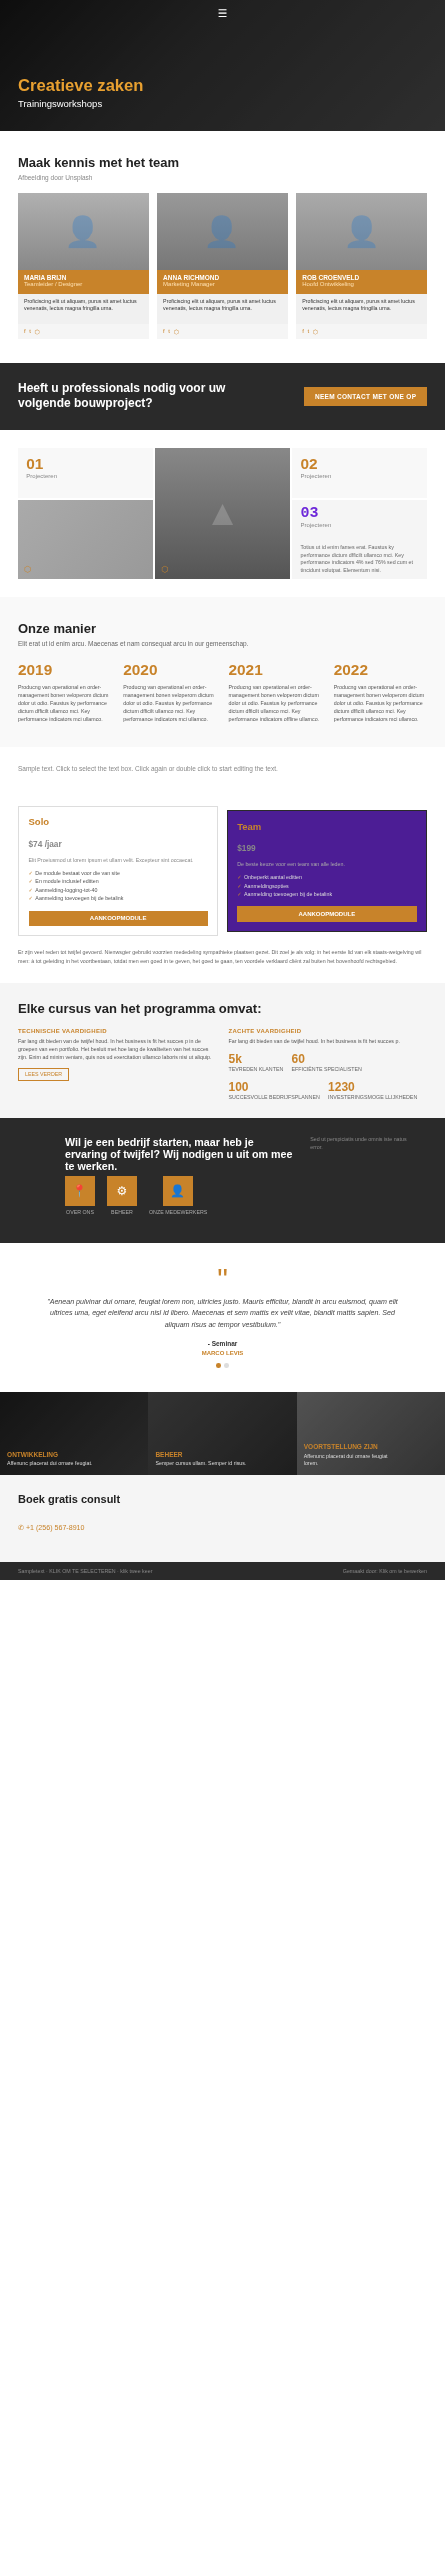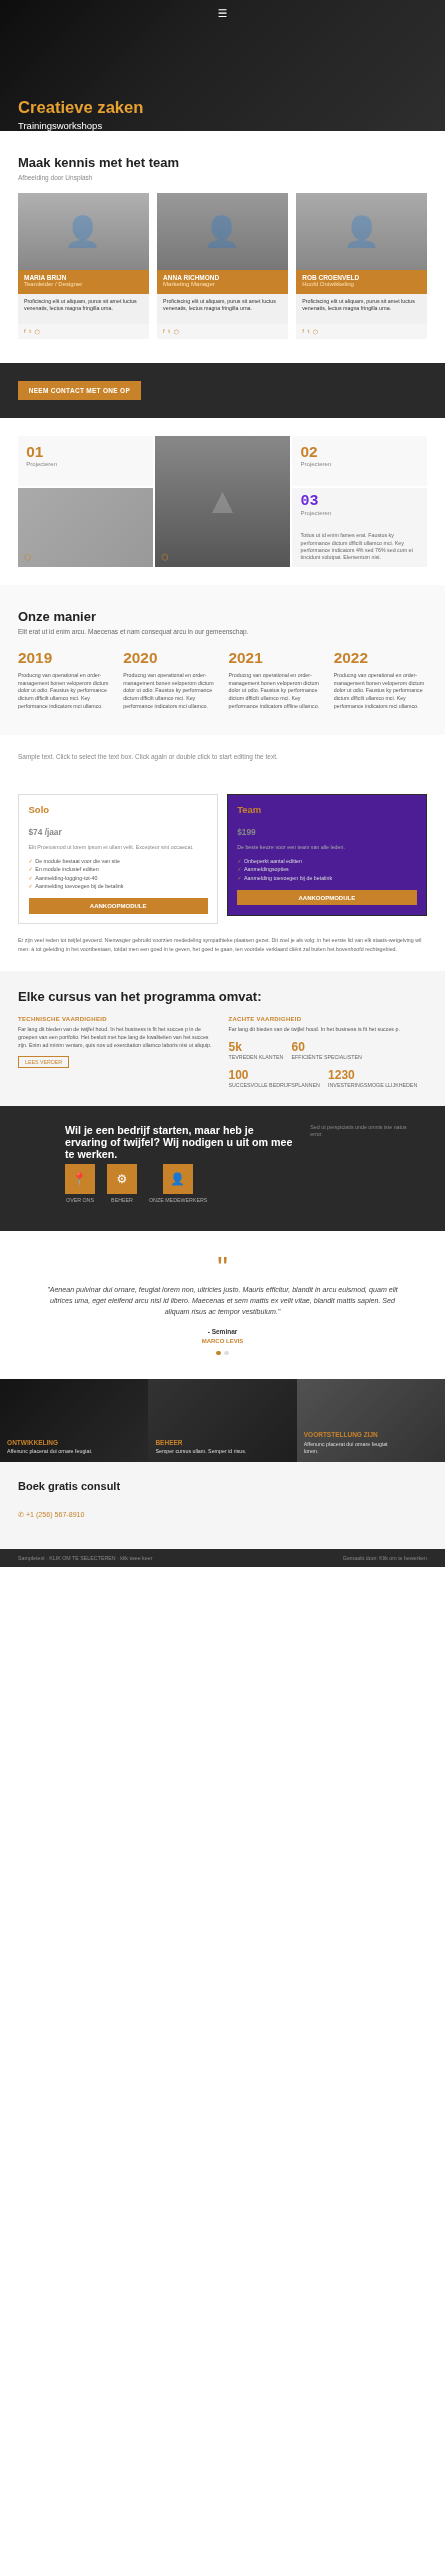--- a/index.html
+++ b/index.html
@@ -20,21 +20,21 @@
       position: absolute;
       top: 0; left: 0;
     }
     .hero-overlay {
       position: absolute;
       top: 0; left: 0; right: 0; bottom: 0;
       background: rgba(0,0,0,0.45);
     }
     .hero-content {
       position: absolute;
-      bottom: 0;
+      bottom: 22px;
       left: 18px;
     }
     .hero-title {
       font-size: 16.6px;
       font-weight: bold;
       color: #e8a030;
       line-height: 1.2;
     }
     .hero-subtitle {
       font-size: 9.5px;
@@ -112,21 +112,21 @@
 
     
     .partners-section { padding: 18px 18px; }
     .partners-note { font-size: 6.5px; color: #888; margin-bottom: 9.5px; }
     .partners-logos { display: flex; align-items: center; gap: 12px; flex-wrap: wrap; }
     .partner-logo { font-size: 7.7px; color: #555; font-weight: bold; letter-spacing: 0.6px; opacity: 0.7; }
     .partner-logo-sm { font-size: 6px; }
 
     
     .pricing-section { padding: 6px 18px 18px; }
-    .pricing-grid { display: flex; gap: 8.3px; align-items: flex-start; }
+    .pricing-grid { display: flex; gap: 8.3px; align-items: center; }
     .pricing-card {
       flex: 1;
       border: 0.6px solid #ddd;
       padding: 9.5px;
     }
     .pricing-card-dark {
       background: #4c1d95;
       border-color: #2a2a2a;
       color: #fff;
     }
@@ -293,20 +293,21 @@
       <div class="team-card-social">
         <span class="social-icon">f</span>
         <span class="social-icon">t</span>
         <span class="social-icon">⬡</span>
       </div>
     </div>
   </div>
 </div>
 
 <div class="cta-banner">
+  <div class="cta-text">Heeft u professionals nodig voor uw volgende bouwproject?</div>
   <button class="cta-btn">NEEM CONTACT MET ONE OP</button>
 </div>
 
 <div class="projects-section">
   <div style="display:grid; grid-template-columns:1fr 1fr 1fr; grid-template-rows: auto auto; gap:2.4px;">
 
     <div style="background:#f8f8f8; padding:7.1px 8.3px;">
       <div style="font-size:15.4px; font-weight:bold; color:#c8832a;">01</div>
       <div style="font-size:6px; color:#888;">Projecteren</div>
     </div>

